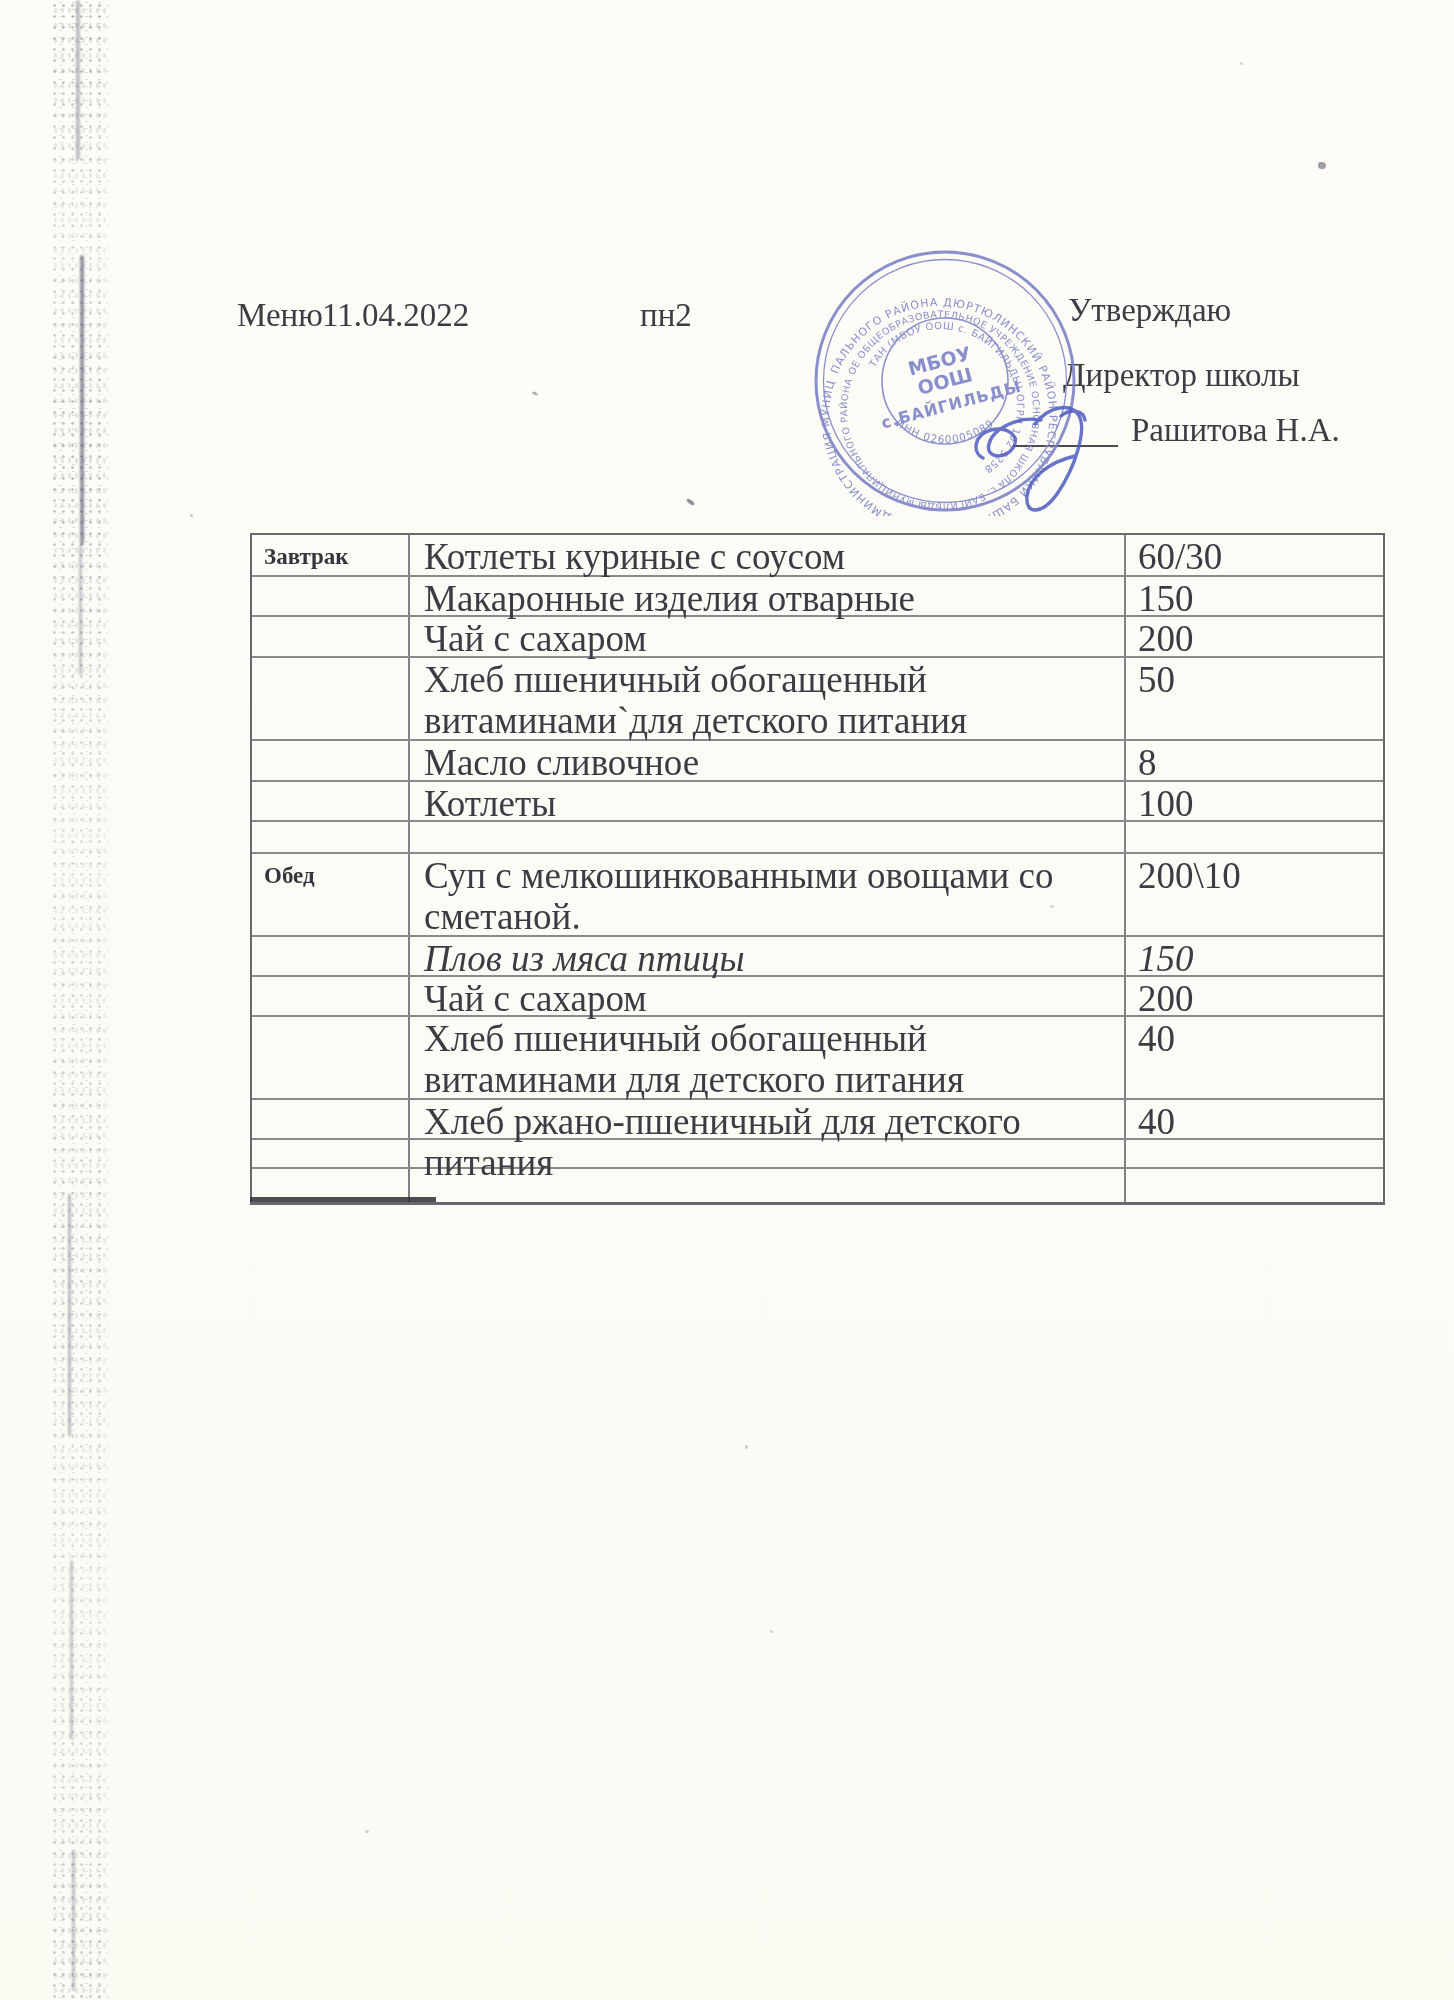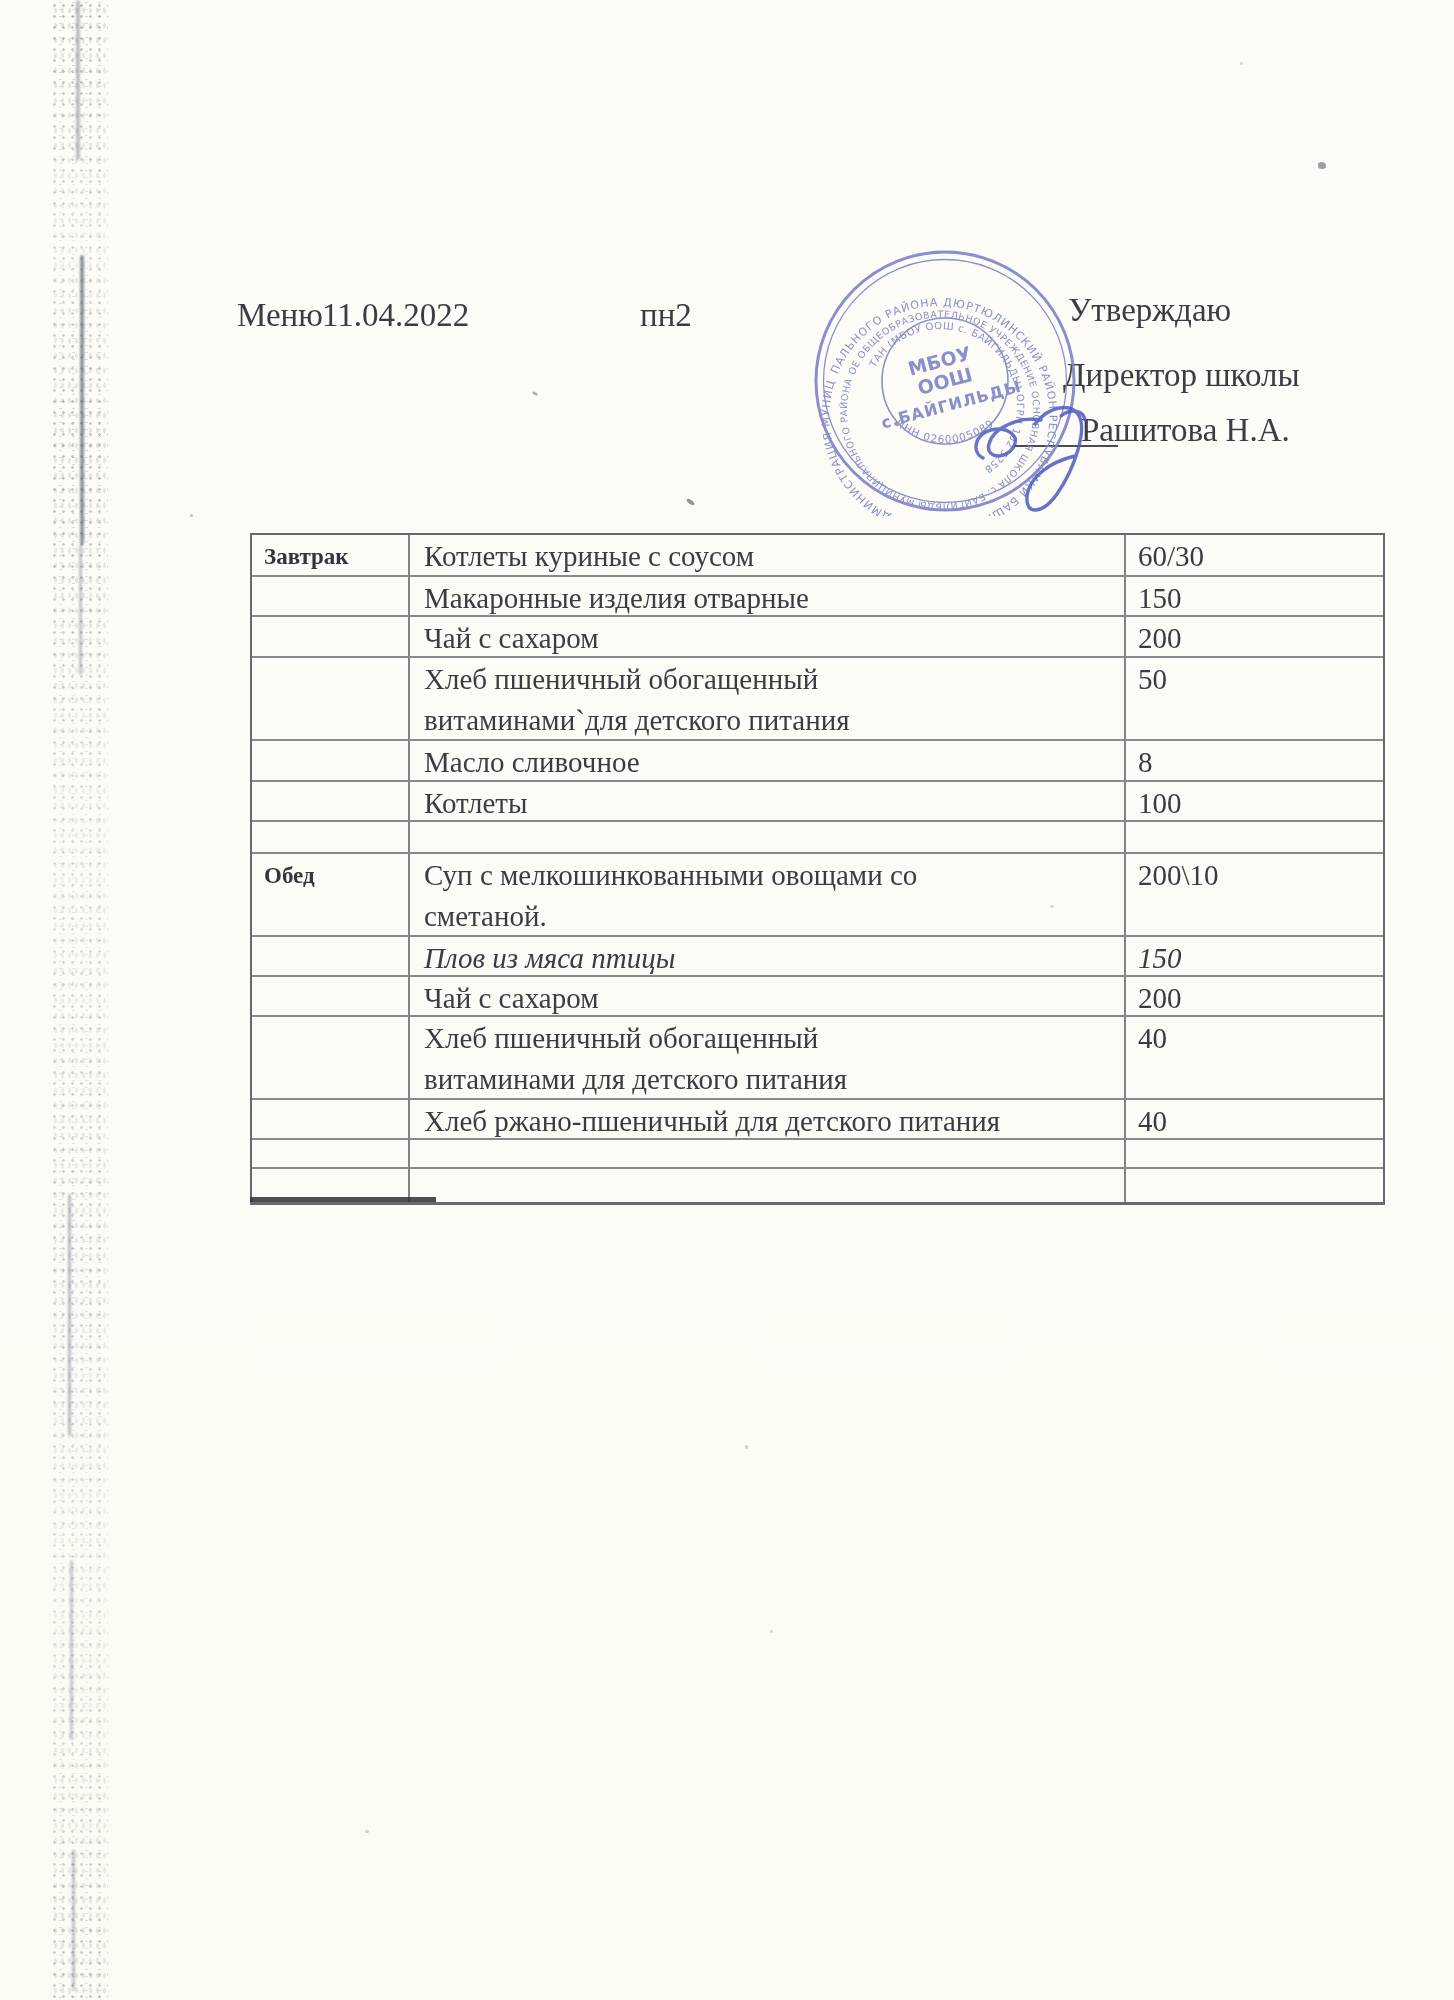--- a/index.html
+++ b/index.html
@@ -35,21 +35,21 @@
   
   #menu-table{
     left:250px;top:533px;width:1135px;
     border:2px solid rgba(78,78,86,.85);
     border-bottom-width:3px;
     box-sizing:border-box;
     background:transparent;
   }
   .t-row{display:flex;border-bottom:2px solid rgba(88,88,96,.7);box-sizing:border-box;}
   .t-row:last-child{border-bottom:none;}
-  .t-cell{box-sizing:border-box;overflow:visible;font-size:29px;line-height:41px;color:#3b3b43;}
+  .t-cell{box-sizing:border-box;overflow:visible;font-size:37px;line-height:41px;color:#3b3b43;}
   .c1{width:158px;border-right:2px solid rgba(88,88,96,.75);padding:1px 4px 0 12px;font-weight:bold;font-size:23px;color:#34343c;}
   .c2{width:716px;border-right:2px solid rgba(88,88,96,.75);padding:1px 6px 0 14px;}
   .c3{width:255px;padding:1px 4px 0 12px;}
   .bottom-dark{background:#2e2e33;opacity:.85;}
   
   #stamp-svg text{font-family:"DejaVu Sans","Liberation Sans",sans-serif;}
   
 </style>
 </head>
 <body>
@@ -74,21 +74,21 @@
   <div class="abs speck" style="left:1240px;top:62px;width:3px;height:3px;opacity:.35;"></div>
   <div class="abs speck" style="left:1050px;top:905px;width:4px;height:3px;opacity:.35;"></div>
 
   <span class="abs hdr-text" style="left:237px;top:297px;">Меню</span>
   <span class="abs hdr-text" style="left:322px;top:297px;">11.04.2022</span>
   <span class="abs hdr-text" style="left:640px;top:297px;">пн2</span>
 
   <span class="abs hdr-text" style="left:1068px;top:292px;">Утверждаю</span>
   <span class="abs hdr-text" style="left:1063px;top:357px;">Директор школы</span>
   <div class="abs sig-line" style="left:1014px;top:445px;width:104px;"></div>
-  <span class="abs hdr-text" style="left:1081px;top:412px;">Рашитова Н.А.</span>
+  <span class="abs hdr-text" style="left:1131px;top:412px;">Рашитова Н.А.</span>
 
   <svg id="stamp-svg" class="abs" style="left:810px;top:246px;opacity:.9;" width="270" height="270" viewBox="0 0 270 270">
     <defs>
       <path id="ring1" d="M 25,135 A 110,110 0 1 1 24.9,135.3"></path>
       <path id="ring2" d="M 42,135 A 93,93 0 1 1 41.9,135.3"></path>
       <path id="ring3" d="M 59,135 A 76,76 0 1 1 58.9,135.3"></path>
       <path id="innArc" d="M 72,168 Q 135,226 198,168"></path>
     </defs>
     <circle cx="135" cy="135" r="129" fill="none" stroke="#7d84c8" stroke-width="3"></circle>
     <circle cx="135" cy="135" r="121.5" fill="none" stroke="#7d84c8" stroke-width="1.3"></circle>

